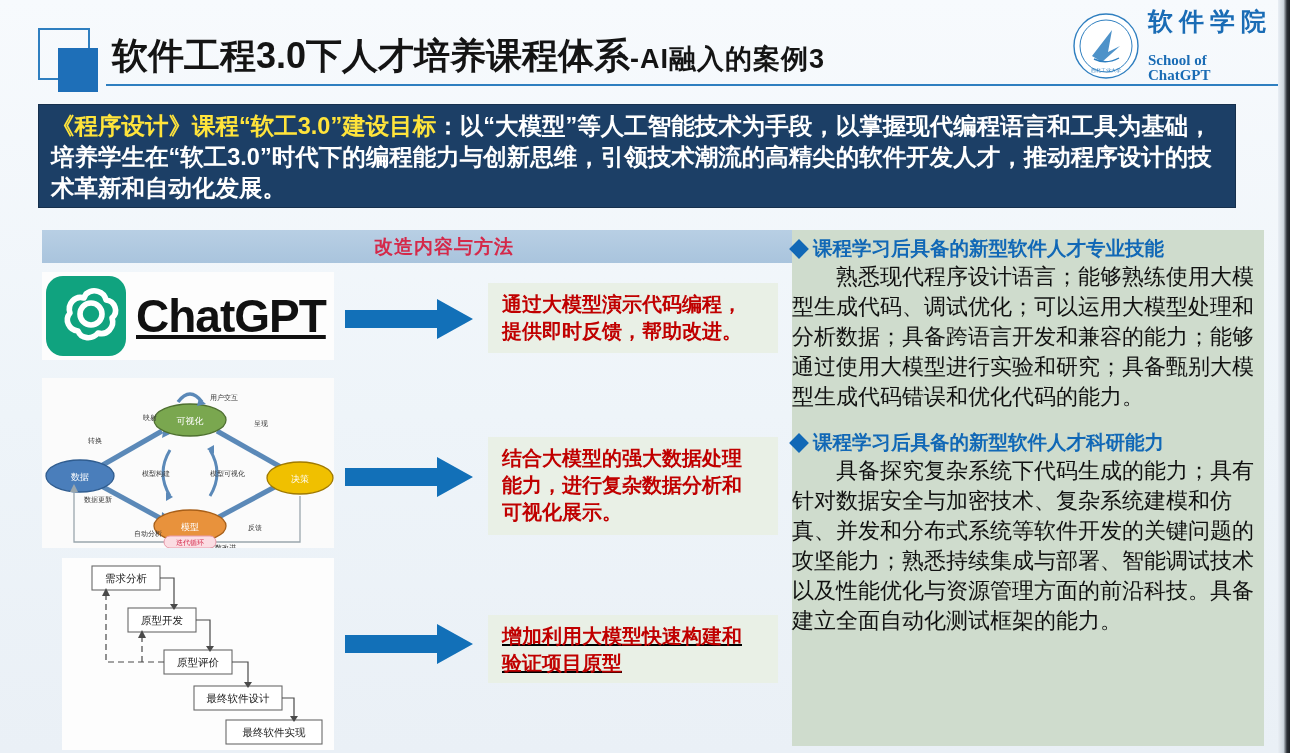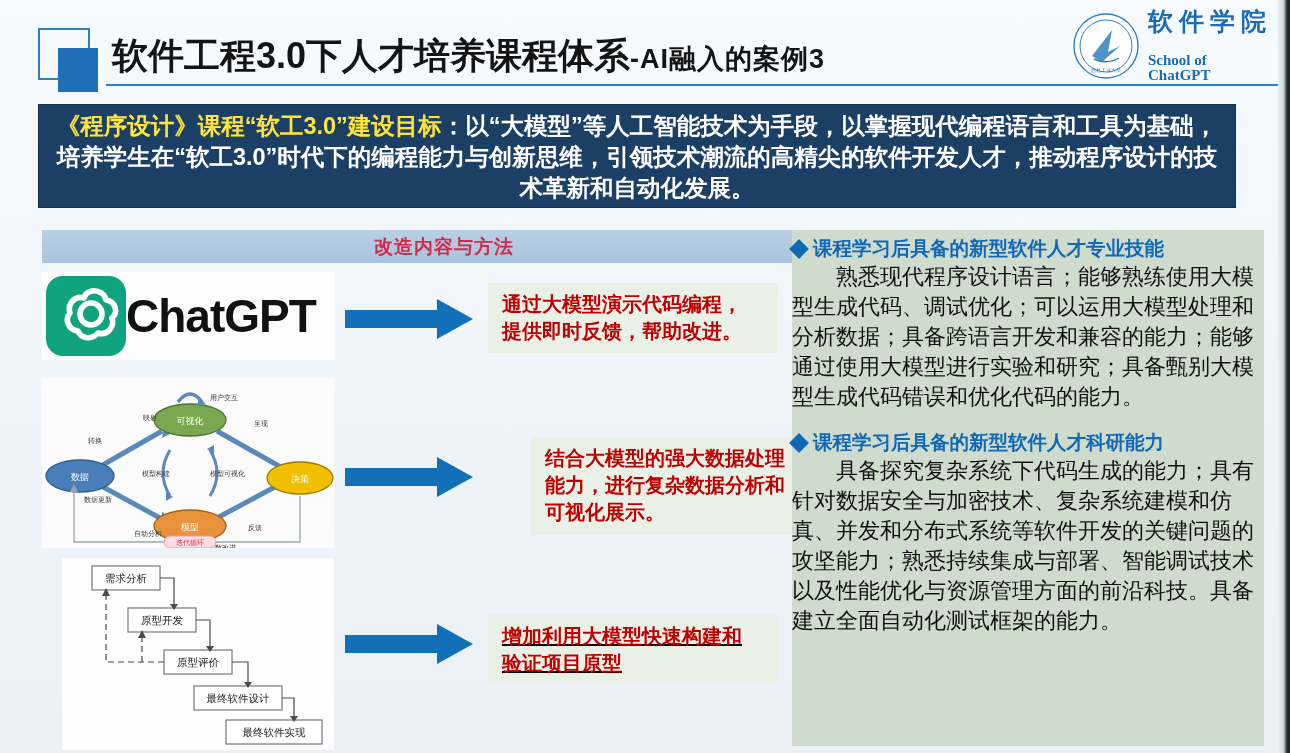--- a/index.html
+++ b/index.html
@@ -37,52 +37,52 @@
   .logo-txt{display:flex;flex-direction:column;justify-content:center;line-height:1;gap:19px;}
   .logo-cn{font-size:25px;font-weight:bold;color:#1a6cb5;letter-spacing:6px;}
   .logo-en{font-size:15px;font-weight:bold;color:#1a6cb5;letter-spacing:0px;
       font-family:"Liberation Serif","DejaVu Serif",serif;}
 
   
   .banner{position:absolute;left:38px;top:104px;width:1198px;height:104px;
       background:#1c3f66;border:1px solid #16304d;
       padding:6px 12px 0 12px;box-sizing:border-box;}
   .banner p{margin:0;font-size:23.5px;font-weight:bold;line-height:31px;
-      color:#ffffff;letter-spacing:0px;text-align:center;}
+      color:#ffffff;letter-spacing:0px;text-align:left;}
   .banner .hl{color:#ffe43b;}
 
   
   .sec-head{position:absolute;left:42px;top:230px;width:740px;height:33px;
       background:linear-gradient(180deg,#b8cfe4 0%,#a9c4dd 100%);
       display:flex;align-items:center;justify-content:center;padding-left:32px;}
   .sec-head span{font-size:19px;font-weight:bold;color:#d4294a;letter-spacing:1px;}
 
   .card{position:absolute;background:#ffffff;}
   .chatgpt-card{left:42px;top:272px;width:292px;height:88px;
       background:#fdfdfd;display:flex;align-items:center;padding-left:4px;
       box-sizing:border-box;}
   .cg-logo{width:80px;height:80px;border-radius:17px;background:#10a37f;
       position:relative;flex:0 0 auto;}
   .cg-word{font-size:46px;font-weight:bold;color:#111;letter-spacing:-1px;
-      font-family:"Liberation Sans","DejaVu Sans",sans-serif;}
+      margin-left:10px;font-family:"Liberation Sans","DejaVu Sans",sans-serif;text-decoration:underline;}
 
   .diag-card{left:42px;top:378px;width:292px;height:170px;background:#fbfbfb;}
   .flow-card{left:62px;top:558px;width:272px;height:192px;background:#fdfdfd;}
 
   
   .arrow{position:absolute;}
   .arrow svg{display:block;}
 
   
   .gbox{position:absolute;background:#e9f0e6;padding:8px 10px 8px 14px;
       box-sizing:border-box;}
   .gbox p{margin:0;color:#c00000;font-weight:bold;font-size:20px;line-height:27px;
       letter-spacing:0px;}
   #gbox1{left:488px;top:283px;width:290px;height:70px;}
-  #gbox2{left:488px;top:437px;width:290px;height:98px;margin-left:43px;}
+  #gbox2{left:488px;top:437px;width:290px;height:98px;}
   #gbox3{left:488px;top:615px;width:290px;height:68px;text-decoration:underline;}
 
   
   .rpanel{position:absolute;left:792px;top:230px;width:472px;height:516px;
       background:#cfdccd;padding:6px 10px 6px 0;box-sizing:border-box;}
   .rblock{margin:0 0 4px 0;}
   .rhead{display:flex;align-items:flex-start;gap:7px;margin:0 0 1px 0;}
   .diamond{width:14px;height:14px;background:#1168b6;
       transform:rotate(45deg);flex:0 0 auto;margin-top:6px;}
   .rhead span{font-size:19.5px;font-weight:bold;color:#1168b6;line-height:25px;

